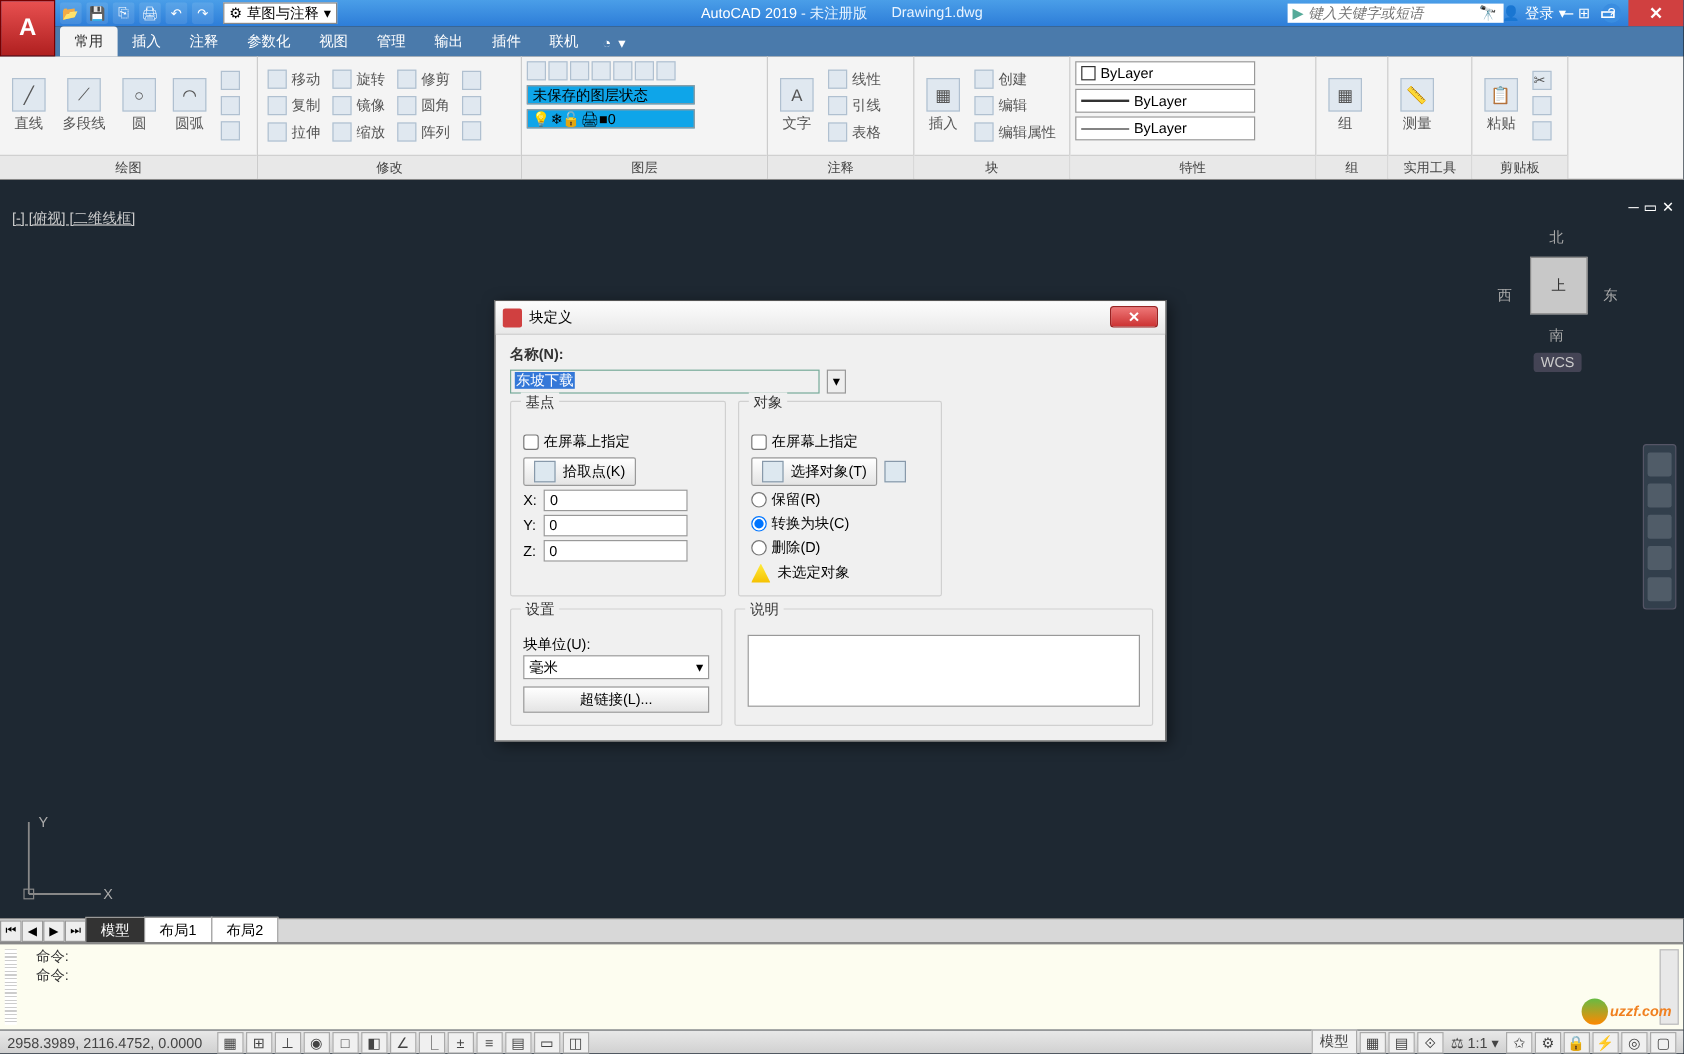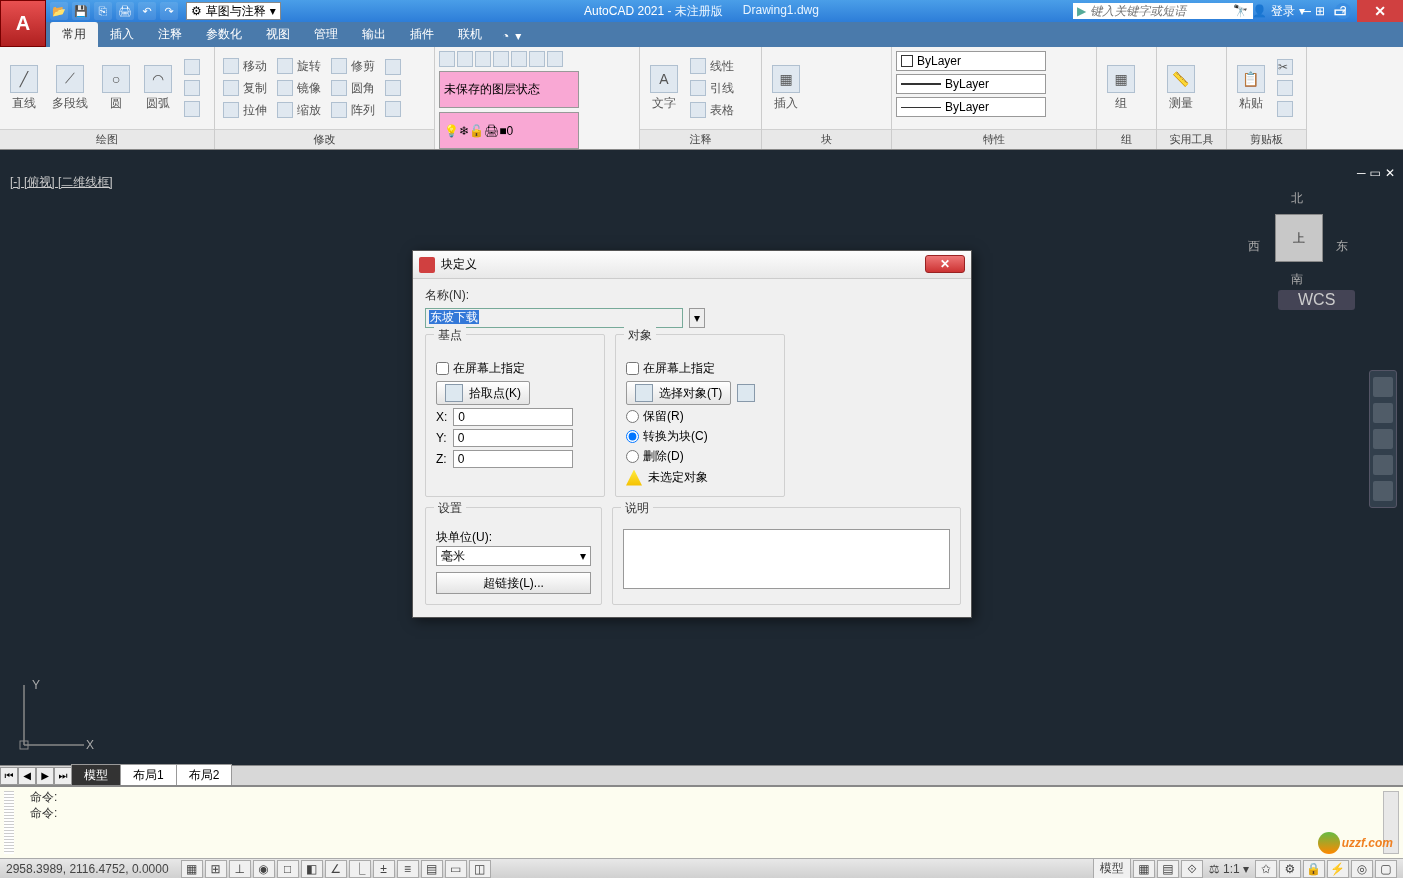--- a/index.html
+++ b/index.html
@@ -31,44 +31,44 @@
 
 .ribbon { position:absolute; top:47px; left:0; right:0; height:103px; background:#f4f4f4; border-bottom:1px solid #888; display:flex;}
 .panel { border-right:1px solid #ccc; display:flex; flex-direction:column; height:100%;}
 .panel-body { flex:1; display:flex; align-items:center; padding:4px; gap:2px;}
 .panel-title { text-align:center; font-size:11px; color:#444; padding:2px 0; background:#e8e8e8; border-top:1px solid #d0d0d0;}
 .rb-btn { display:flex; flex-direction:column; align-items:center; padding:2px 6px; color:#555; gap:2px;}
 .rb-icon { width:28px; height:28px; background:#e0e8f0; border:1px solid #b0c0d0; display:flex;align-items:center;justify-content:center;font-size:14px;}
 .rb-sm { display:flex; align-items:center; gap:4px; padding:2px 4px; color:#555;}
 .rb-sm-icon { width:16px;height:16px;background:#e0e8f0;border:1px solid #b0c0d0;display:inline-block;}
 .panel-col { display:flex; flex-direction:column; gap:1px;}
-.layer-dd { width:140px; border:1px solid #999; background:#f9a8d4; height:37px; padding:0 4px; display:flex;align-items:center;}
+.layer-dd { width:140px; border:1px solid #999; background:#0ea5e9; height:16px; padding:0 4px; display:flex;align-items:center;}
 .props-dd { width:150px; border:1px solid #999; background:#fff; height:20px; padding:0 4px; display:flex;align-items:center;gap:4px;}
 
 
 .draw-area { position:absolute; top:150px; left:0; right:0; bottom:113px; background:#1e2832; }
 .view-label { position:absolute; top:24px; left:10px; color:#ccc; font-size:12px;text-decoration:underline;}
 .view-ctrls { position:absolute; top:16px; right:8px; color:#fff; display:flex; gap:4px;}
 .viewcube { position:absolute; top:40px; right:50px; width:110px; height:120px; color:#aaa; text-align:center;}
 .vc-n{position:absolute;top:0;left:48px;}.vc-s{position:absolute;bottom:22px;left:48px;}.vc-w{position:absolute;top:48px;left:5px;}.vc-e{position:absolute;top:48px;right:5px;}
 .vc-cube{position:absolute;top:24px;left:32px;width:48px;height:48px;background:#c8c8c8;border:1px solid #888;display:flex;align-items:center;justify-content:center;color:#333;}
-.vc-wcs{position:absolute;bottom:0;left:35px;background:#445;color:#ccc;padding:1px 20px;border-radius:3px;font-size:16px;}
+.vc-wcs{position:absolute;bottom:0;left:35px;background:#445;color:#ccc;padding:1px 6px;border-radius:3px;font-size:12px;}
 .nav-bar { position:absolute; right:6px; top:220px; width:28px; background:rgba(100,120,140,0.3); border:1px solid #556; border-radius:3px; display:flex; flex-direction:column; gap:6px; padding:6px 0; align-items:center;}
 .nav-bar div{width:20px;height:20px;background:rgba(200,210,220,0.2);border-radius:2px;}
 .ucs-icon { position:absolute; bottom:10px; left:14px; color:#888;}
 .ucs-icon svg{display:block;}
 
 
 .dialog { position:absolute; top:250px; left:412px; width:560px; background:#f0f0f0; border:1px solid #555; box-shadow:3px 3px 12px rgba(0,0,0,0.5);}
 .dlg-title { height:28px; background:linear-gradient(#fdfdfd,#e8e8e8); border-bottom:1px solid #ccc; display:flex; align-items:center; padding:0 6px; position:relative;}
 .dlg-title-icon{width:16px;height:16px;background:#d04040;border-radius:2px;margin-right:6px;}
 .dlg-close { position:absolute; right:6px; top:4px; width:40px; height:18px; background:linear-gradient(#e77,#c33); border:1px solid #922; border-radius:3px; color:#fff; display:flex;align-items:center;justify-content:center;font-weight:bold;}
 .dlg-body { padding:8px 12px 12px;}
 .dlg-row { display:flex; align-items:center; gap:6px; margin-bottom:4px;}
-.dlg-label { color:#333;}
+.dlg-label { color:#333;font-weight:bold;}
 .name-input { width:258px; height:20px; border:1px solid #7a9; padding:0 3px;}
 .name-input span { background:#3478d8; color:#fff; padding:0 1px;}
 .groups { display:flex; gap:10px; margin-top:6px;}
 .grp { border:1px solid #d0d0d0; border-radius:2px; padding-top:13px; position:relative;}
 .grp-title { position:absolute; top:-8px; left:8px; background:#f0f0f0; padding:0 4px; color:#333;}
 .grp-inner { padding:8px 10px 10px;}
 .grp1 { width:180px;} .grp2 { width:170px;} .grp3 { width:160px;}
 .chk { display:flex; align-items:center; gap:4px; margin:4px 0;}
 .chk input{margin:0;}
 .pick-btn { display:inline-flex; align-items:center; gap:6px; border:1px solid #999; background:linear-gradient(#fff,#e4e4e4); padding:2px 8px; border-radius:2px;}
@@ -127,21 +127,21 @@
     <div class="qat-btn">🖨</div>
     <div class="qat-btn">↶</div>
     <div class="qat-btn">↷</div>
   </div>
   <div class="workspace-dd">
     <span>⚙</span>
     <span>草图与注释</span>
     <span>▾</span>
   </div>
   <div class="title-text">
-    <span><span>AutoCAD 2021</span> <span class="unreg">- 未注册版</span></span>
+    <span><span>AutoCAD 2019</span> <span class="unreg">- 未注册版</span></span>
     <span class="fname">Drawing1.dwg</span>
   </div>
   <div class="search-area">
     <span style="color:#5a9;margin-right:4px;">▶</span>
     <input placeholder="键入关键字或短语" style="">
   </div>
   <div class="login-area">
     <span>🔭</span>
     <span>👤</span>
     <span>登录</span>
@@ -312,20 +312,34 @@
     </div>
     <div class="panel-title">注释</div>
   </div>
 
   <div class="panel" style="width:130px;">
     <div class="panel-body">
       <div class="rb-btn">
           <div class="rb-icon">▦</div>
           <span>插入</span>
         </div>
+      <div class="panel-col">
+        <div class="rb-sm">
+            <span class="rb-sm-icon"></span>
+            <span>创建</span>
+          </div>
+        <div class="rb-sm">
+            <span class="rb-sm-icon"></span>
+            <span>编辑</span>
+          </div>
+        <div class="rb-sm">
+            <span class="rb-sm-icon"></span>
+            <span>编辑属性</span>
+          </div>
+      </div>
     </div>
     <div class="panel-title">块</div>
   </div>
 
   <div class="panel" style="width:205px;">
     <div class="panel-body" style="flex-direction:column;align-items:flex-start;gap:3px;">
       <div class="props-dd">
           <span style="width:12px;height:12px;border:1px solid #333;background:#fff;display:inline-block;"></span>
           <span>ByLayer</span>
         </div>

